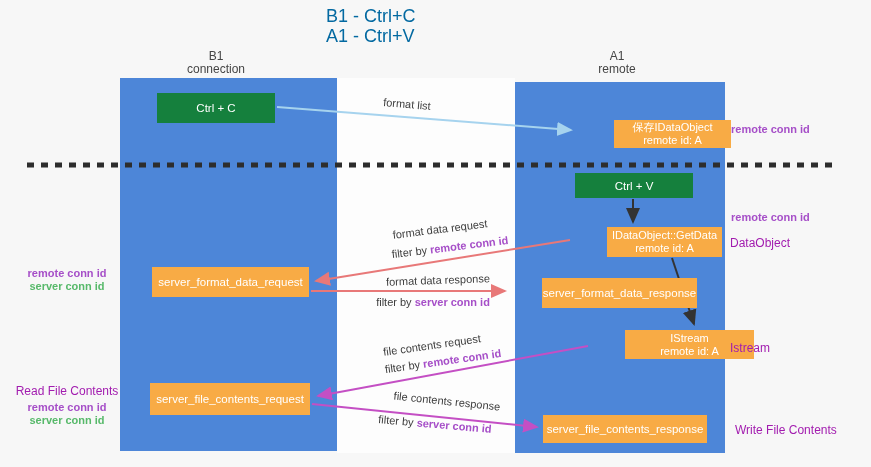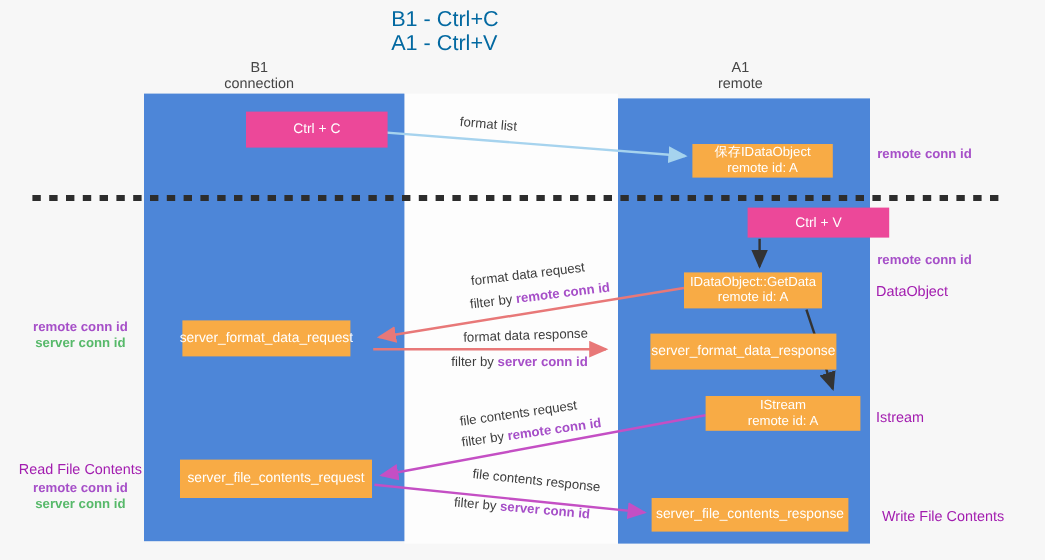--- a/index.html
+++ b/index.html
@@ -18,29 +18,29 @@
            font-size:18px; color:#0369a1; line-height:20px; z-index:3; }
 
   .lane-header { position:absolute; width:140px; text-align:center; font-size:12px;
                  color:#454545; line-height:13px; top:50px; z-index:3; }
   #lh-left  { left:146px; }
   #lh-right { left:547px; }
 
   .node { position:absolute; display:flex; flex-direction:column; align-items:center;
           justify-content:center; color:#ffffff; z-index:3; text-align:center;
           font-size:11.5px; }
-  .node.two { font-size:11px; line-height:13px; }
-  .green  { background:#ec4899;margin-left:48px; }
+  .node.two { font-size:11px; line-height:13px;margin-left:37px; }
+  .green  { background:#15803d; }
   .orange { background:#f8ab45; }
 
   #n-ctrlc   { left:157px; top:93px;  width:118px; height:30px; }
   #n-save    { left:577px; top:120px; width:117px; height:28px; }
   #n-ctrlv   { left:575px; top:173px; width:118px; height:25px; }
   #n-getdata { left:570px; top:227px; width:115px; height:30px; }
-  #n-fmtreq  { left:152px; top:267px; width:140px; height:30px; }
+  #n-fmtreq  { left:152px; top:267px; width:157px; height:30px; }
   #n-fmtres  { left:510px; top:278px; width:155px; height:30px;margin-left:32px; }
   #n-istream { left:588px; top:330px; width:129px; height:29px; }
   #n-filereq { left:150px; top:383px; width:160px; height:32px; }
   #n-fileres { left:543px; top:415px; width:164px; height:28px; }
 
   .sidenote { position:absolute; font-size:11px; z-index:3; white-space:nowrap; }
   .purple   { color:#a64fc8; font-weight:bold; }
   .greentxt { color:#57b96a; font-weight:bold; }
   .dark     { color:#a21caf; font-size:12px; }
 

